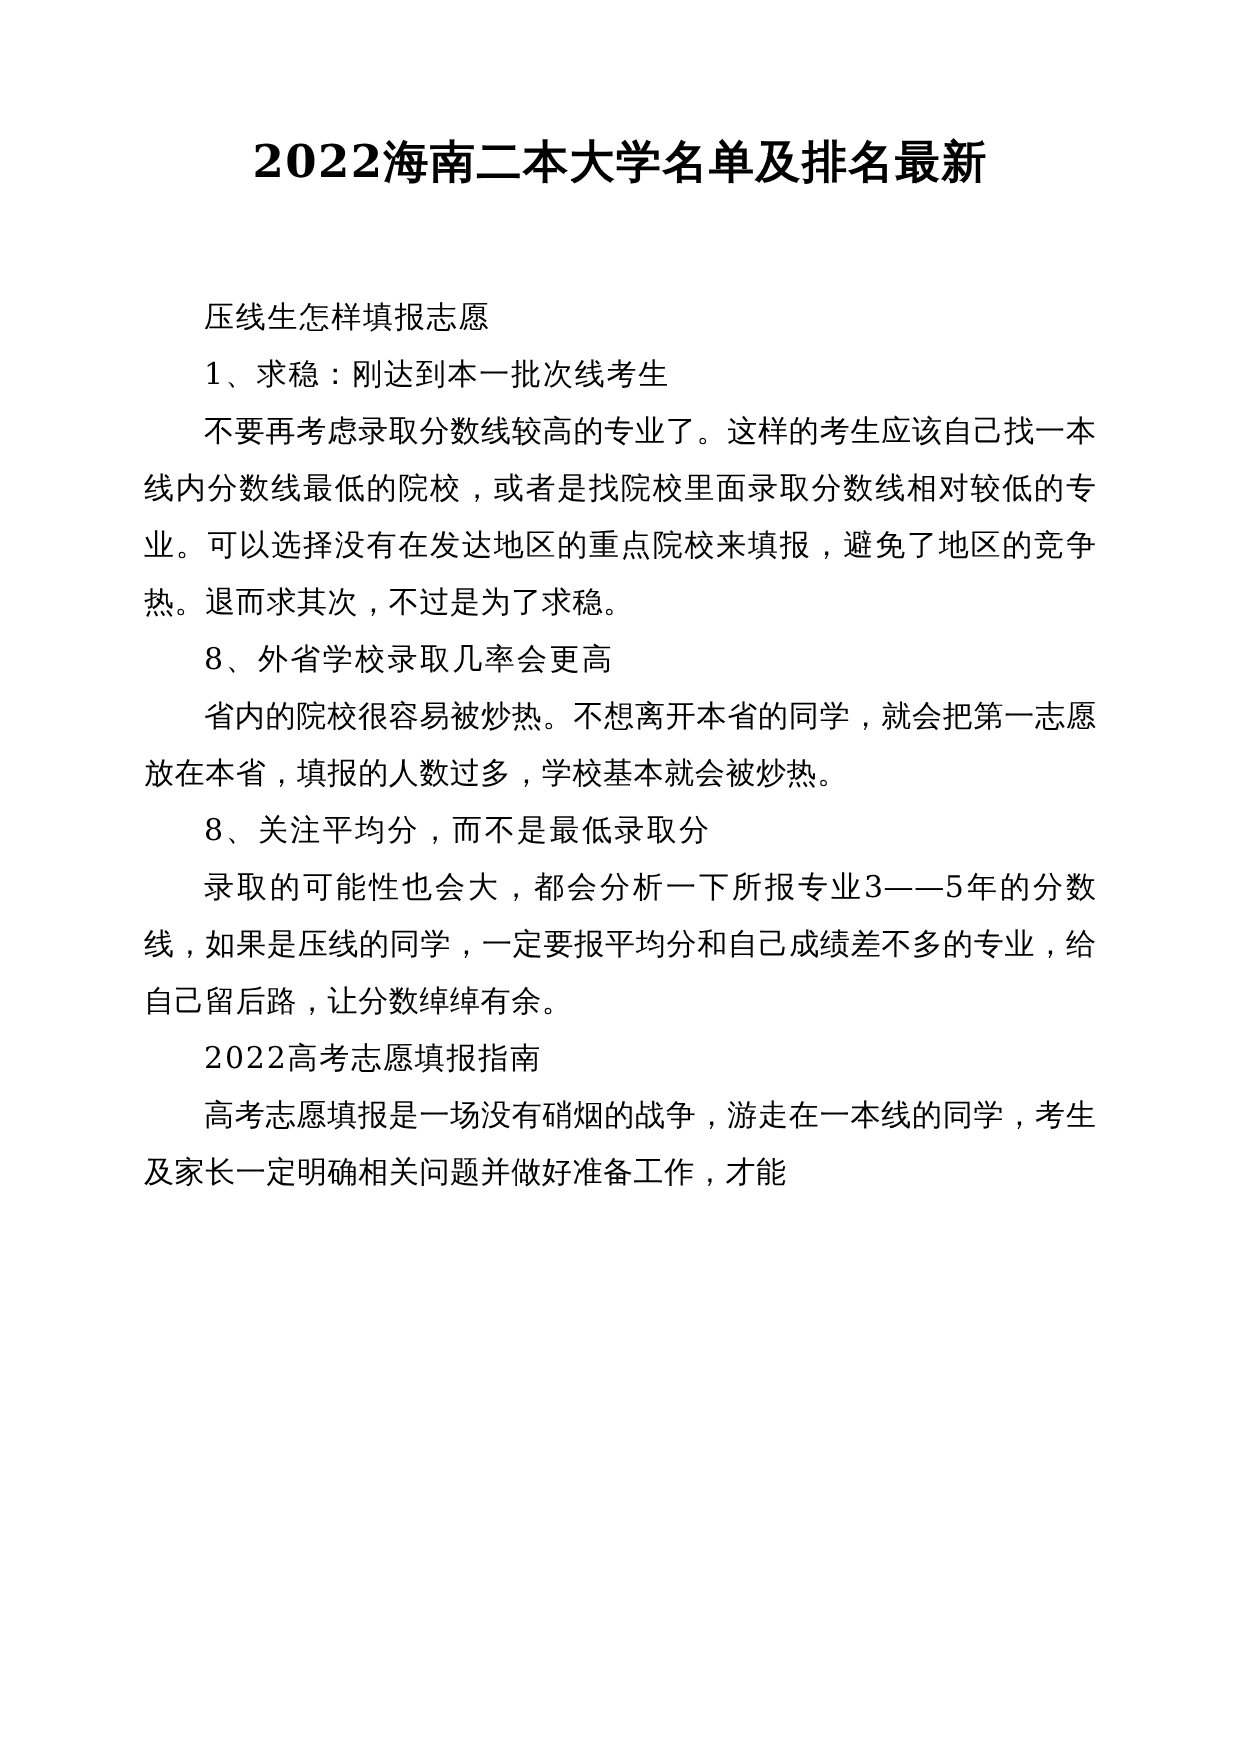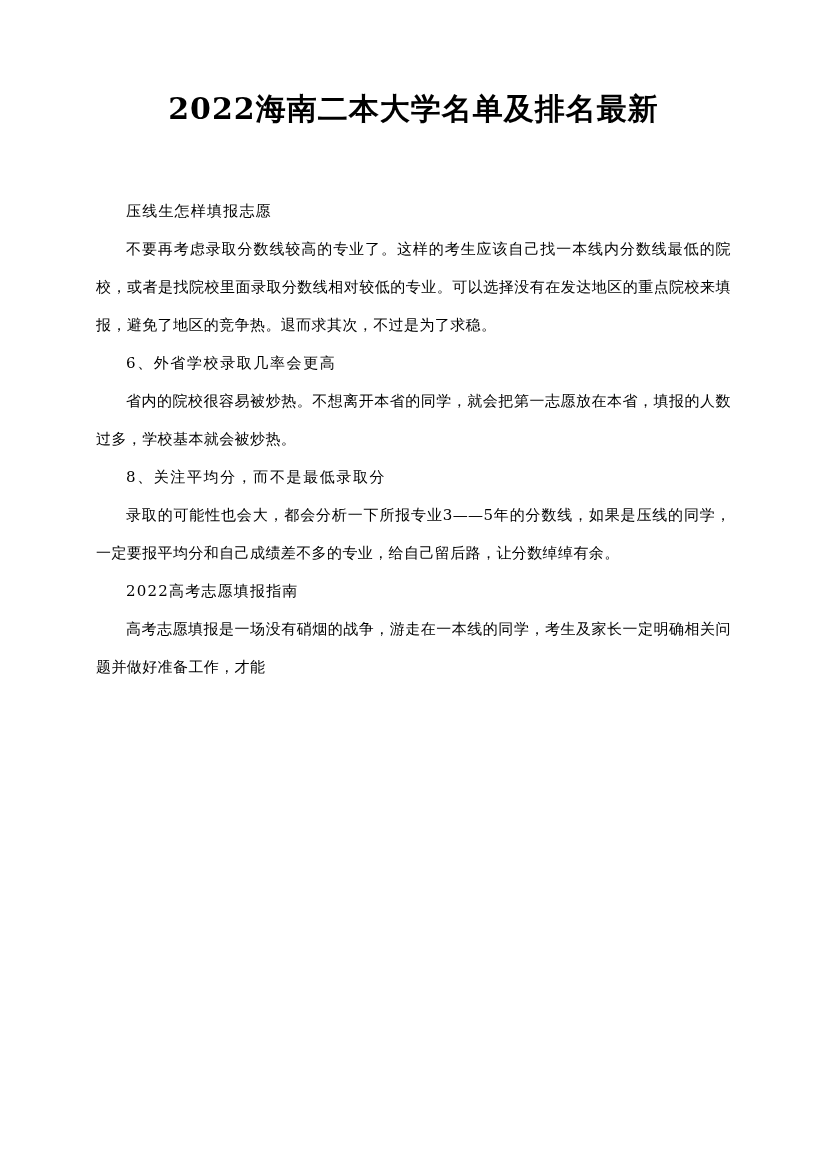--- a/index.html
+++ b/index.html
@@ -32,42 +32,43 @@
   }
   .body-text {
     font-size: 19.5px;
     line-height: 38px;
     text-align: justify;
     text-justify: inter-ideograph;
   }
   .para {
     margin: 0;
     text-indent: 2em;
-    font-size: 15px;
+    font-size: 20px;
     line-height: 38px;
     letter-spacing: 0.4px;
   }
   .para.tight {
     letter-spacing: 1.2px;
   }
   .para.heading-like {
     letter-spacing: 1.6px;
   }
 </style>
 </head>
 <body>
 
 <div class="page">
 
   <h1 class="doc-title">2022海南二本大学名单及排名最新</h1>
 
   <div class="body-text">
     <p class="para tight">压线生怎样填报志愿</p>
+    <p class="para tight">1、求稳：刚达到本一批次线考生</p>
     <p class="para">不要再考虑录取分数线较高的专业了。这样的考生应该自己找一本线内分数线最低的院校，或者是找院校里面录取分数线相对较低的专业。可以选择没有在发达地区的重点院校来填报，避免了地区的竞争热。退而求其次，不过是为了求稳。</p>
-    <p class="para heading-like">6、外省学校录取几率会更高</p>
+    <p class="para heading-like">8、外省学校录取几率会更高</p>
     <p class="para">省内的院校很容易被炒热。不想离开本省的同学，就会把第一志愿放在本省，填报的人数过多，学校基本就会被炒热。</p>
     <p class="para heading-like">8、关注平均分，而不是最低录取分</p>
     <p class="para">录取的可能性也会大，都会分析一下所报专业3——5年的分数线，如果是压线的同学，一定要报平均分和自己成绩差不多的专业，给自己留后路，让分数绰绰有余。</p>
     <p class="para tight">2022高考志愿填报指南</p>
     <p class="para">高考志愿填报是一场没有硝烟的战争，游走在一本线的同学，考生及家长一定明确相关问题并做好准备工作，才能</p>
   </div>
 
 </div>
 
 </body></html>

